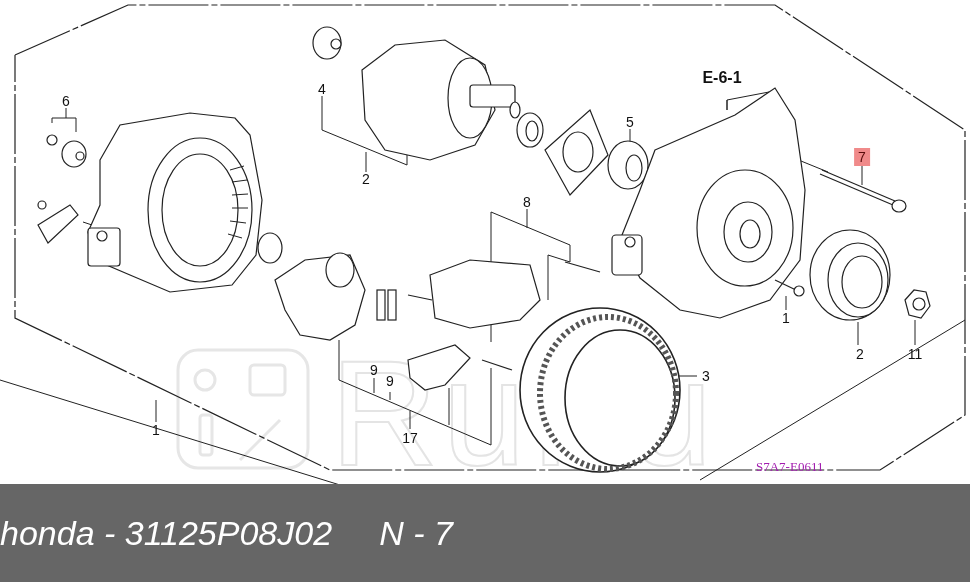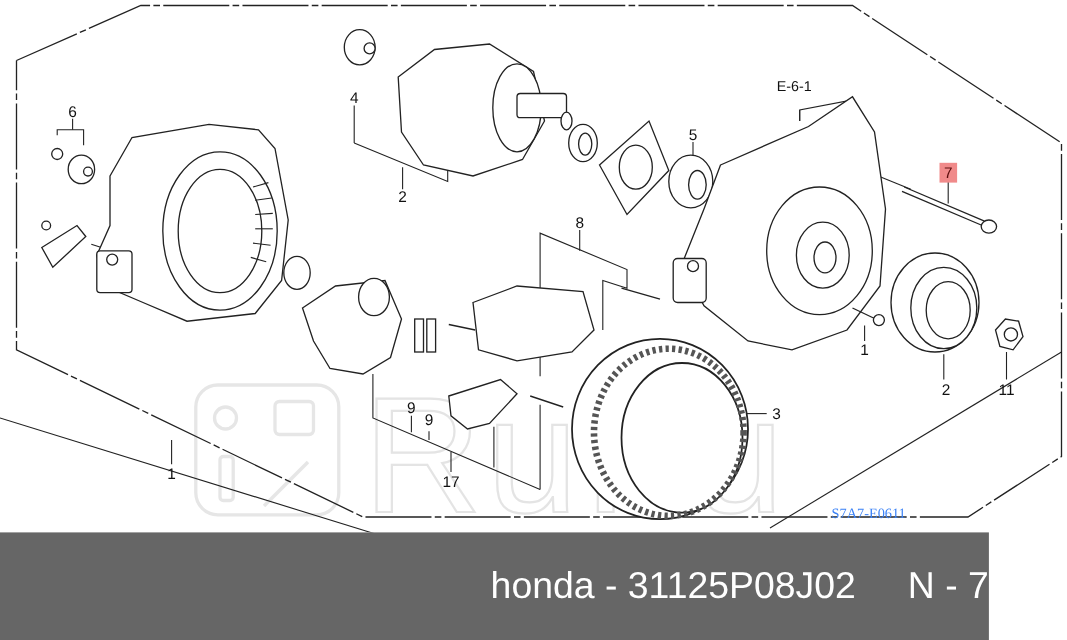--- a/index.html
+++ b/index.html
@@ -2,25 +2,25 @@
 <html><head>
 <meta charset="utf-8">
 <style>
   html, body { margin:0; padding:0; }
   body { width:970px; height:582px; background:#ffffff; position:relative; overflow:hidden;
          font-family:"Liberation Sans", sans-serif; }
   #diagram { position:absolute; left:0; top:0; width:970px; height:484px; background:#fff; }
   #diagram svg { position:absolute; left:0; top:0; }
   .callout { position:absolute; font-family:"Liberation Sans", sans-serif; font-size:14px; color:#111;
              line-height:1; transform:translate(-50%,-50%); white-space:nowrap; }
-  .callout.bold { font-weight:normal; font-size:13px; }
+  .callout.bold { font-weight:bold; font-size:16px; }
   .callout.highlight { background:#f08a8a; color:#5a0d0d; padding:2px 4px; }
-  .code-label { position:absolute; font-family:"Liberation Serif", serif; font-size:13px; color:#3b82f6; }
-  #footer { position:absolute; left:0; top:484px; width:899px; height:98px; background:#666666;
-            display:flex; align-items:center; justify-content:flex-end; }
+  .code-label { position:absolute; font-family:"Liberation Serif", serif; font-size:13px; color:#a21caf; }
+  #footer { position:absolute; left:0; top:484px; width:970px; height:98px; background:#666666;
+            display:flex; align-items:center; justify-content:flex-start;font-style:italic; }
   #footer-text { color:#ffffff; font-family:"Liberation Sans", sans-serif; font-size:34px;
                  letter-spacing:0px; white-space:pre; }
   .watermark { position:absolute; font-family:"Liberation Sans", sans-serif; font-size:150px;
                color:transparent; -webkit-text-stroke:2px #e4e4e4; letter-spacing:4px; line-height:1; }
 </style>
 </head>
 <body>
 
 <div id="diagram">
 

